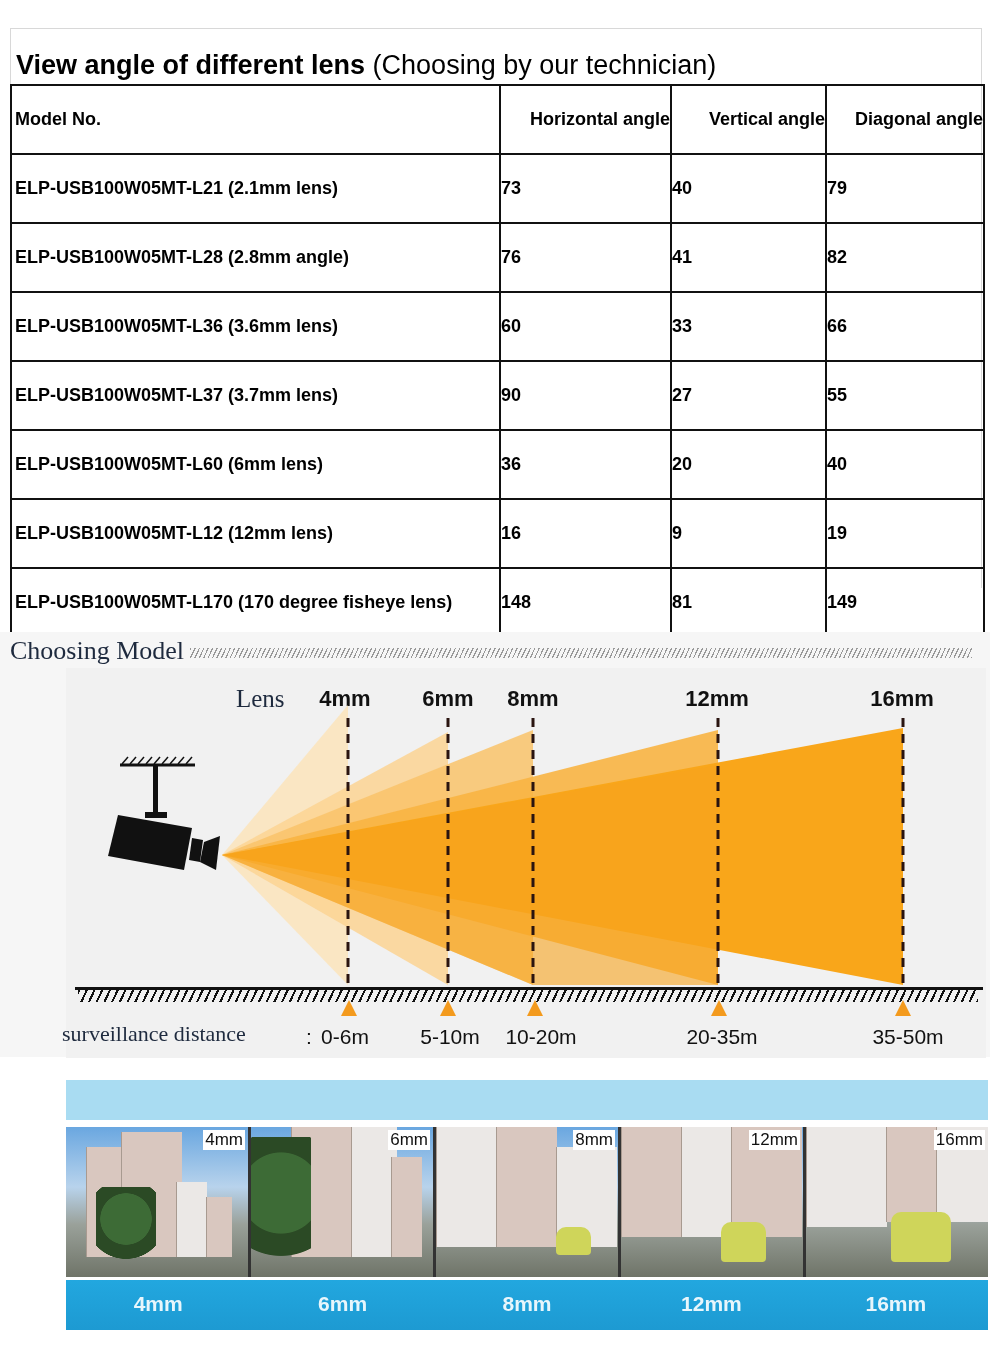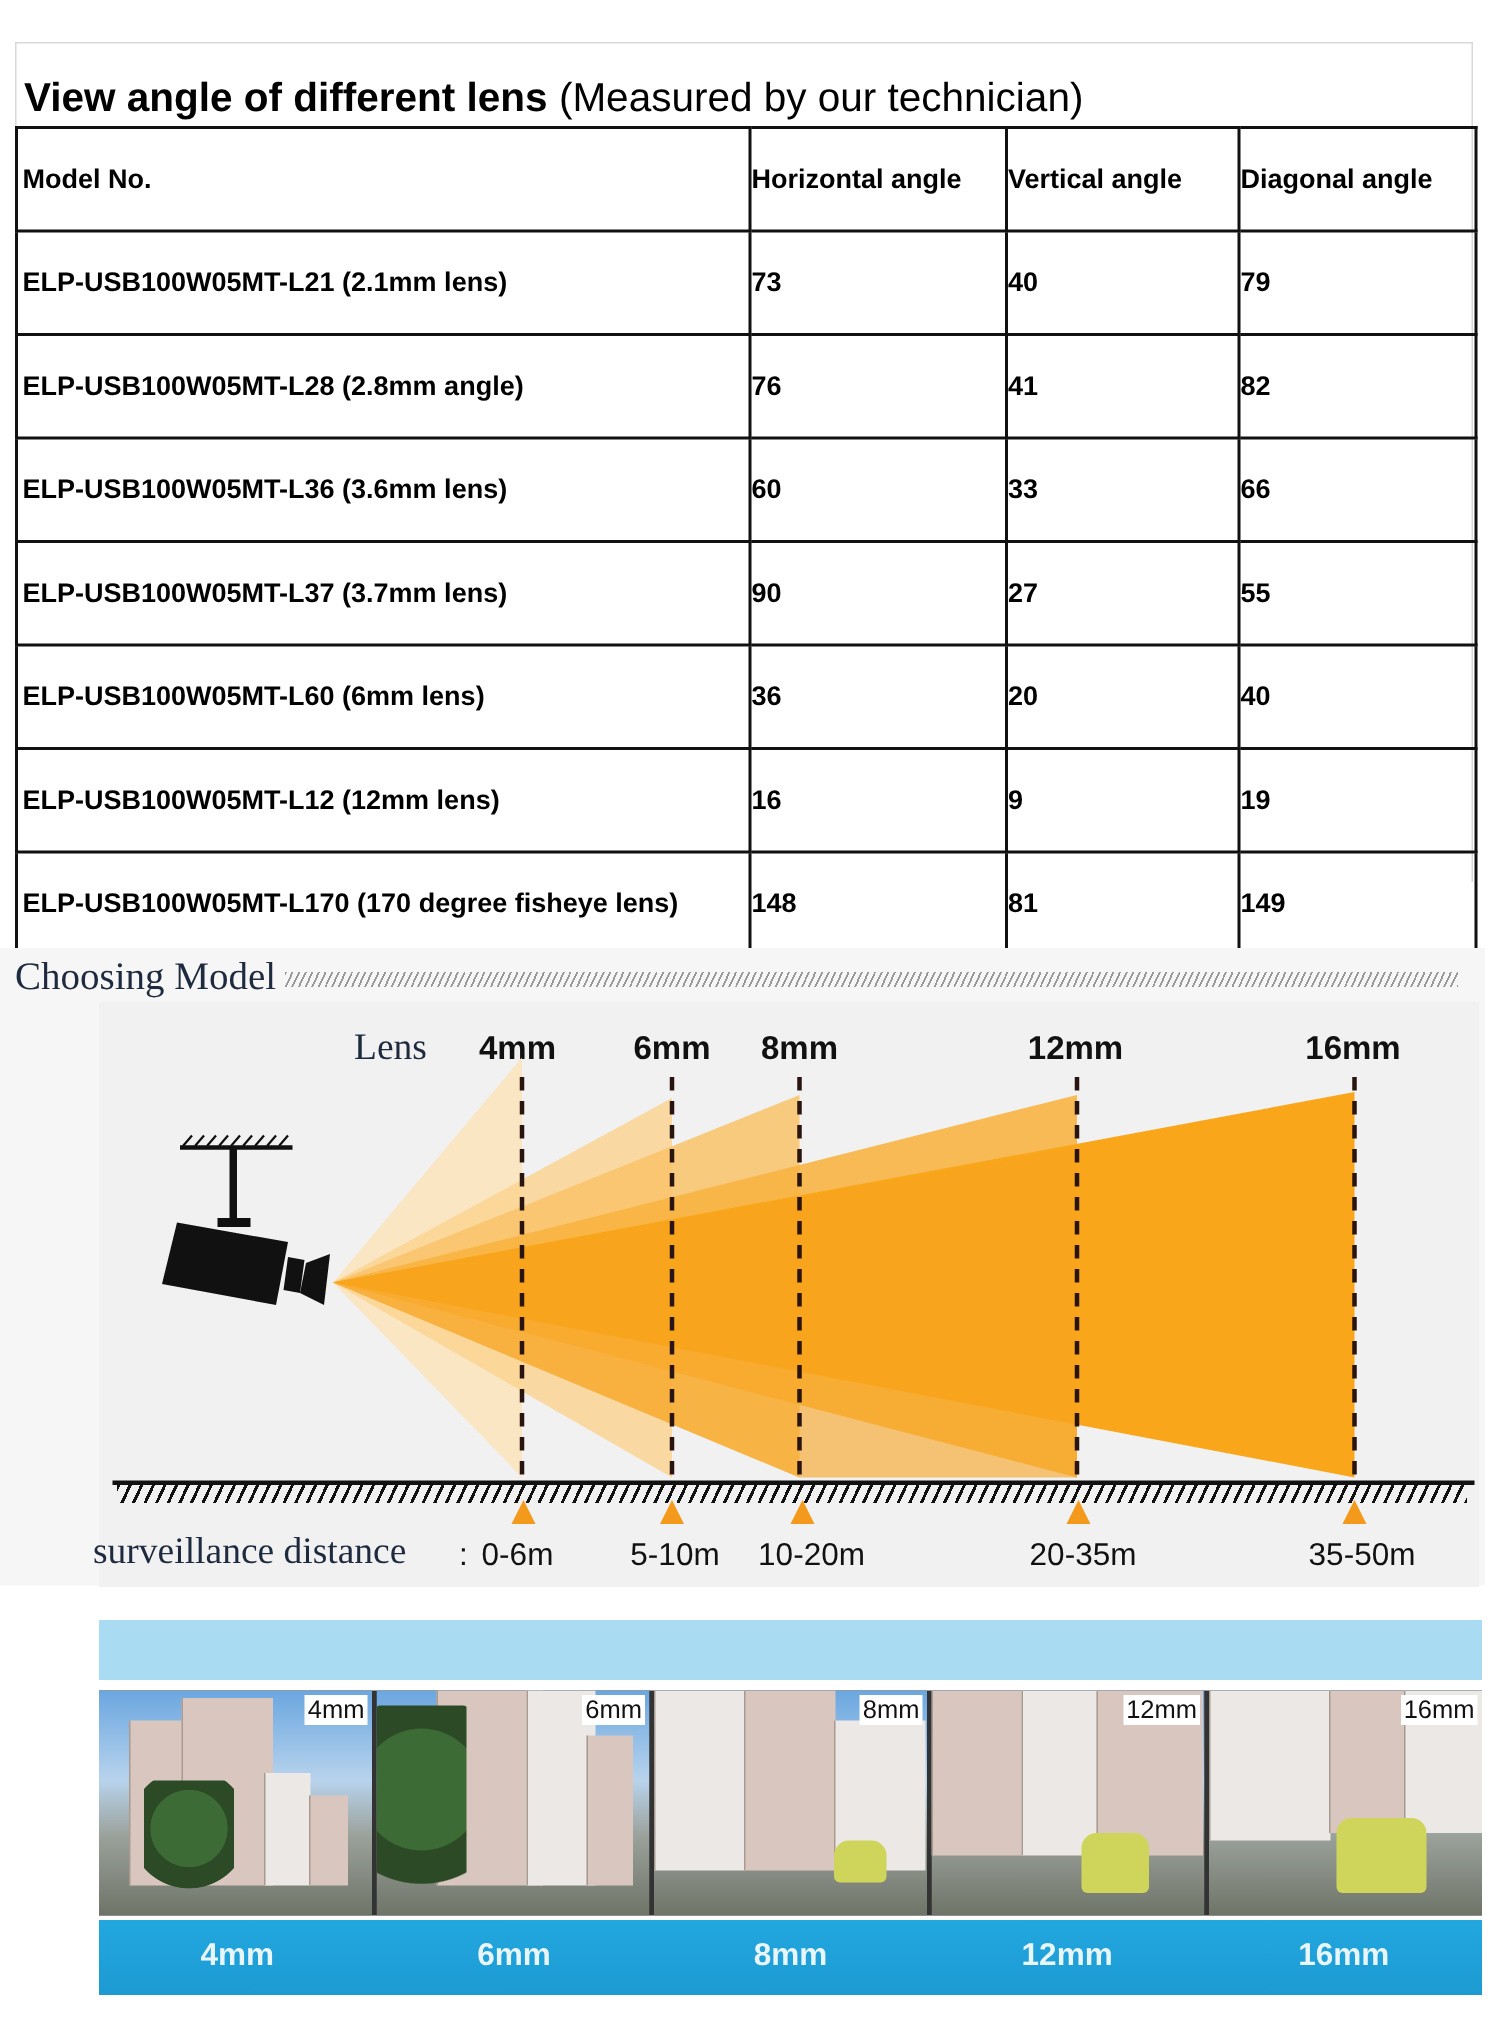--- a/index.html
+++ b/index.html
@@ -6,56 +6,56 @@
   body { width: 1000px; height: 1349px; background: #ffffff; position: relative; overflow: hidden; font-family: "Liberation Sans", sans-serif; }
   .abs { position: absolute; }
 
   
   .table-frame { left: 10px; top: 28px; width: 972px; height: 560px; border-top: 1px solid #d8d8d8; border-left: 1px solid #d8d8d8; border-right: 1px solid #d8d8d8; box-sizing: border-box; }
   .title { left: 16px; top: 50px; font-size: 27px; color: #000; white-space: nowrap; }
   .title b { font-weight: bold; }
   .title .sub { font-weight: normal; font-size: 27px; }
   table.spec { position: absolute; left: 10px; top: 84px; width: 973px; border-collapse: collapse; table-layout: fixed; }
   table.spec td, table.spec th { border: 2px solid #111; height: 52px; font-size: 18px; font-weight: bold; color: #000; padding: 0; box-sizing: border-box; }
-  table.spec th { text-align: left; }
+  table.spec th { text-align: right; }
   table.spec th.model, table.spec td.model { text-align: left; padding-left: 3px; }
   table.spec td.num { }
   table.spec tr { height: 69px; margin-top: 16px; }
 
   
   .choose-bg { left: 0; top: 632px; width: 990px; height: 425px; background: #f6f6f6; }
   .inner-bg { left: 66px; top: 668px; width: 920px; height: 390px; background: #f1f1f1; }
   .choose-title { left: 10px; top: 636px; font-family: "Liberation Serif", serif; font-size: 26px; color: #1e2a3e; }
   .hatch { left: 190px; top: 648px; width: 782px; height: 10px; background: repeating-linear-gradient(115deg, #999 0 1.2px, transparent 1.2px 4px); }
   .lens-word { left: 236px; top: 685px; font-family: "Liberation Serif", serif; font-size: 25px; color: #1e2a3e; }
   .mm-label { top: 686px; font-size: 22px; font-weight: bold; color: #111; transform: translateX(-50%); }
   .ground-line { left: 75px; top: 987px; width: 908px; height: 3px; background: #111; }
   .ground-hatch { left: 78px; top: 990px; width: 900px; height: 12px; background: repeating-linear-gradient(115deg, #111 0 2px, transparent 2px 7px); }
   .cone-marker { top: 1000px; width: 0; height: 0; border-left: 8px solid transparent; border-right: 8px solid transparent; border-bottom: 16px solid #f39a1d; transform: translateX(-50%); }
-  .dist-label { left: 62px; top: 1021px; font-family: "Liberation Serif", serif; font-size: 25px; color: #1e2a3e; }
+  .dist-label { left: 62px; top: 1021px; font-family: "Liberation Serif", serif; font-size: 22px; color: #1e2a3e; }
   .dist-val { top: 1025px; font-size: 21px; color: #111; transform: translateX(-50%); white-space: nowrap; }
 
   
   .strip-top { left: 66px; top: 1080px; width: 922px; height: 40px; background: #a9dcf2; }
   .photos { left: 66px; top: 1127px; width: 922px; height: 150px; background: #333; display: flex; gap: 3px; }
   .photo { flex: 1; position: relative; overflow: hidden; }
   .photo .sky { position: absolute; inset: 0; background: linear-gradient(180deg, #6aa7e0 0%, #b8d3ec 40%, #9aa19a 65%, #6f7468 100%); }
   .photo .bldg { position: absolute; background: #d9c7bf; border-left: 1px solid #a89a90; }
   .photo .bldg.w { background: #ebe8e6; }
   .photo .tree { position: absolute; background: radial-gradient(circle at 50% 40%, #3d6b36 0 45%, #2b4a25 46% 70%, transparent 71%); }
   .photo .car { position: absolute; background: #cfd55a; border-radius: 10px 10px 4px 4px; }
   .photo .tag { position: absolute; right: 3px; top: 3px; background: #fff; font-size: 17px; color: #111; padding: 0 2px; line-height: 20px; }
   .strip-bottom { left: 66px; top: 1280px; width: 922px; height: 50px; background: linear-gradient(180deg, #22a7df 0%, #1d9ad2 100%); display: flex; }
   .strip-bottom span { flex: 1; text-align: center; color: #e8f6fc; font-size: 21px; font-weight: bold; line-height: 48px; }
 </style>
 </head>
 <body>
 
 <div class="abs table-frame"></div>
-<div class="abs title"><b>View angle of different lens</b> <span class="sub">(Measured by our technician)</span></div>
+<div class="abs title"><b>View angle of different lens</b> <span class="sub">(Choosing by our technician)</span></div>
 
 <table class="spec">
   <colgroup>
       <col style="width:489px">
       <col style="width:171px">
       <col style="width:155px">
       <col style="width:158px">
     </colgroup>
   <tbody>
       <tr>

